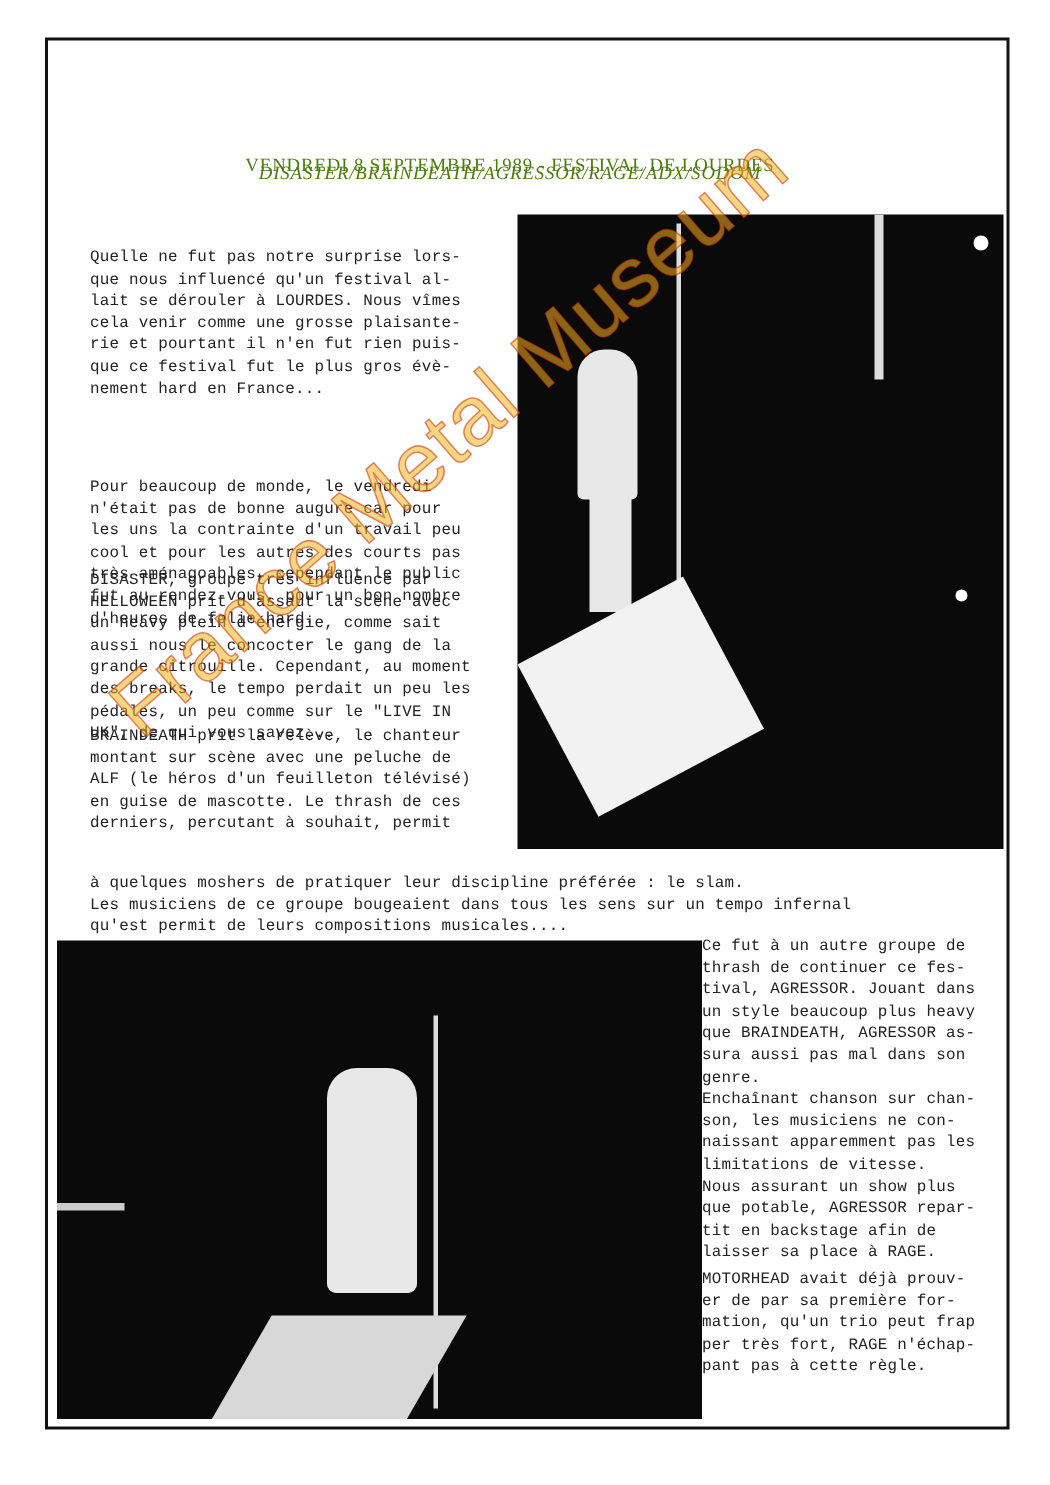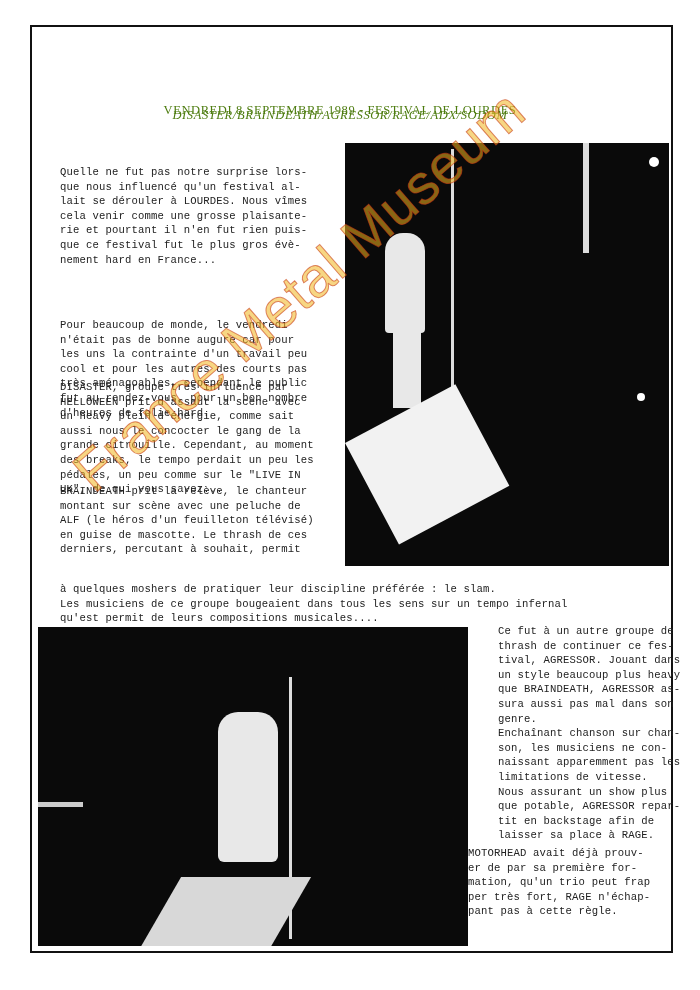--- a/index.html
+++ b/index.html
@@ -54,21 +54,21 @@
 pédales, un peu comme sur le "LIVE IN
 UK", de qui vous savez...</div>
 <div class="para" style="left:60px; top:484px;">BRAINDEATH prit la relève, le chanteur
 montant sur scène avec une peluche de
 ALF (le héros d'un feuilleton télévisé)
 en guise de mascotte. Le thrash de ces
 derniers, percutant à souhait, permit</div>
 <div class="para" style="left:60px; top:582px;">à quelques moshers de pratiquer leur discipline préférée : le slam.
 Les musiciens de ce groupe bougeaient dans tous les sens sur un tempo infernal
 qu'est permit de leurs compositions musicales....</div>
-<div class="para" style="left:488px; top:624px;padding-left:10px;">Ce fut à un autre groupe de
+<div class="para" style="left:468px; top:624px;">Ce fut à un autre groupe de
 thrash de continuer ce fes-
 tival, AGRESSOR. Jouant dans
 un style beaucoup plus heavy
 que BRAINDEATH, AGRESSOR as-
 sura aussi pas mal dans son
 genre.
 Enchaînant chanson sur chan-
 son, les musiciens ne con-
 naissant apparemment pas les
 limitations de vitesse.

